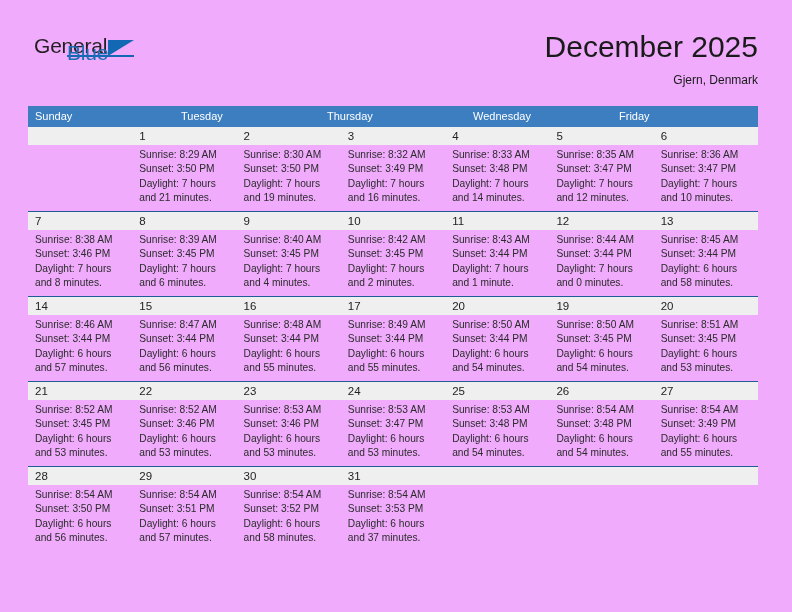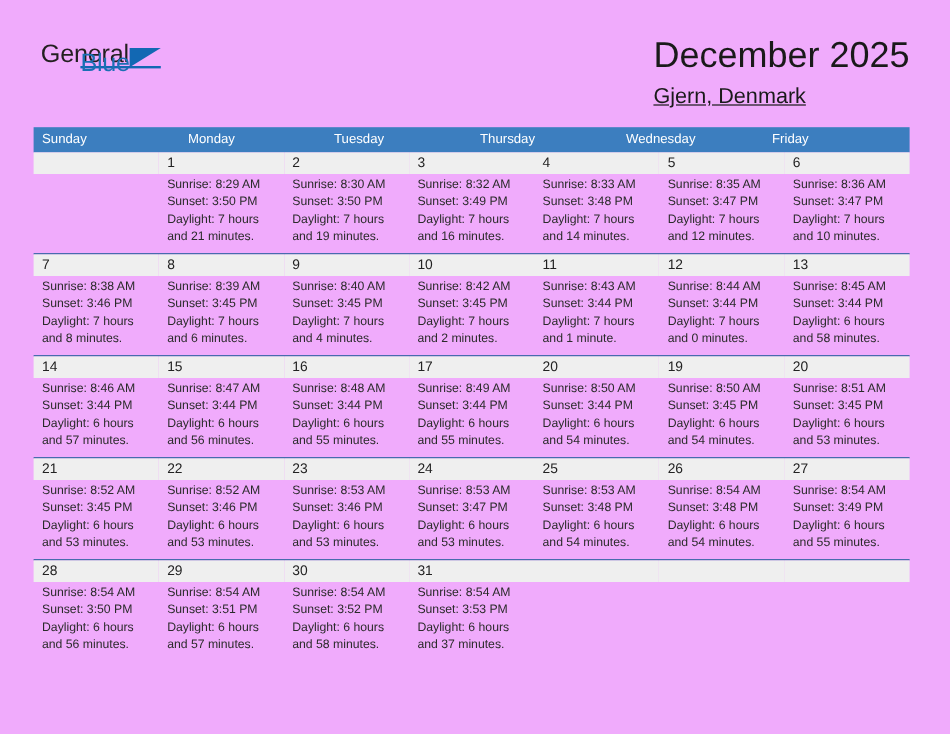--- a/index.html
+++ b/index.html
@@ -68,37 +68,36 @@
     top: 21px;
     width: 67px;
     height: 2px;
     background: #1268b3;
   }
 
   .title-block {
     position: absolute;
     right: 0;
     top: 0;
-    text-align: left;
+    text-align: right;
   }
   .cal-title {
     font-size: 30px;
     color: #1a1a1a;
     line-height: 38px;
     white-space: nowrap;
     font-weight: normal;
     margin: 0;
   }
   .cal-subtitle {
-    font-size: 18px;
+    font-size: 12px;
     color: #1a1a1a;
     line-height: 20px;
     white-space: nowrap;
     margin: 4px 0 0 0;
-    text-decoration: underline;
   }
 
   
   .calendar {
     position: absolute;
     left: 28px;
     top: 106px;
     width: 730px;
   }
   .dow-row {
@@ -168,21 +167,20 @@
     <div class="title-block">
       <h1 class="cal-title">December 2025</h1>
       <div class="cal-subtitle">Gjern, Denmark</div>
     </div>
 
   </div>
 
   <div class="calendar">
     <div class="dow-row" id="dow-row">
         <div class="dow">Sunday</div>
-        <div class="dow">Monday</div>
         <div class="dow">Tuesday</div>
         <div class="dow">Thursday</div>
         <div class="dow">Wednesday</div>
         <div class="dow">Friday</div>
       </div>
     <div id="weeks">
         <div class="week">
           <div class="week-inner">
             <div class="cell">
               <div class="daynum-band"></div>

